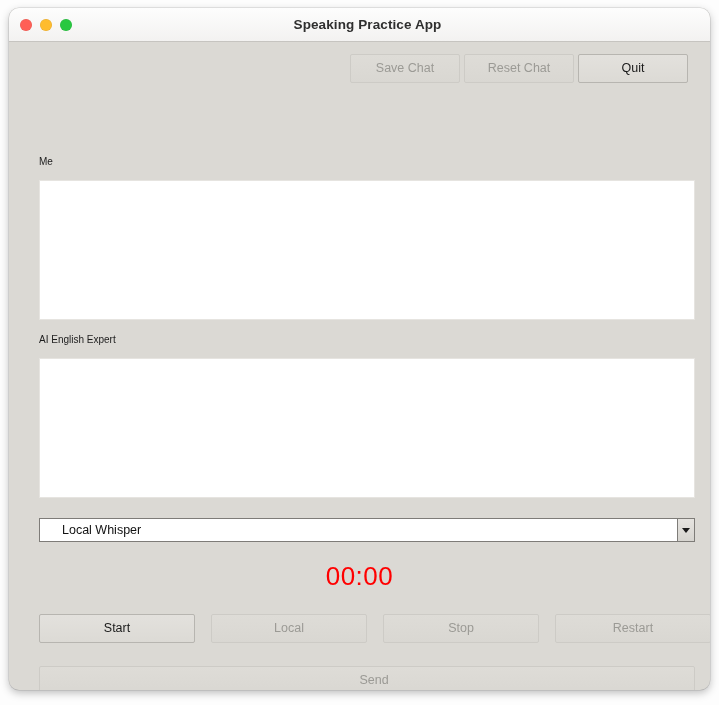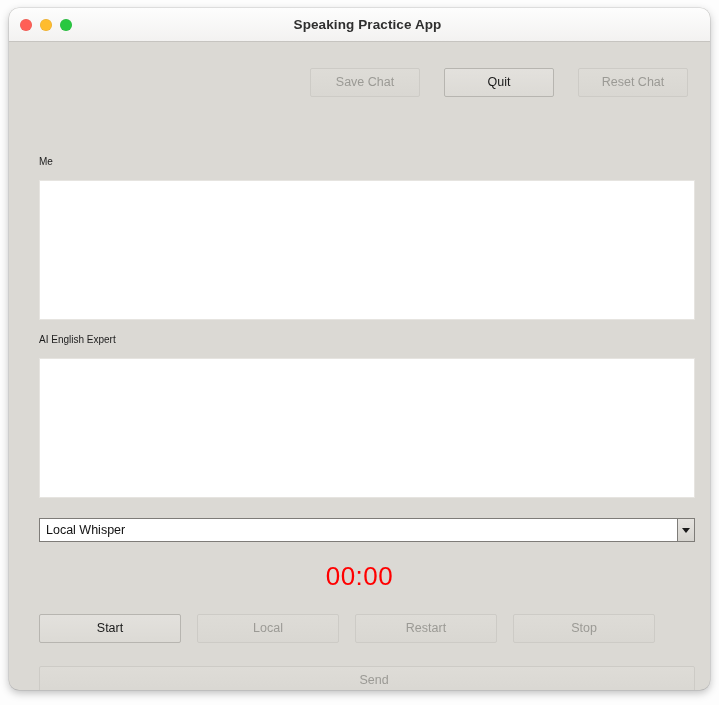--- a/index.html
+++ b/index.html
@@ -72,26 +72,26 @@
   .content {
     flex: 1 1 auto;
     position: relative;
     padding: 0;
   }
 
   
   .toprow {
     position: absolute;
     left: 0;
-    top: 26px;
+    top: 12px;
     width: 100%;
     display: flex;
     justify-content: flex-end;
     padding-right: 22px;
-    gap: 24px;
+    gap: 4px;
     box-sizing: border-box;
   }
 
   
   .btn {
     font-family: "Liberation Sans", sans-serif;
     font-size: 12.5px;
     background: linear-gradient(#e3e1dd, #dcdad5);
     border: 1px solid #b7b5b0;
     border-radius: 2px;
@@ -148,21 +148,21 @@
     display: flex;
     box-sizing: border-box;
   }
   .combo-field {
     flex: 1 1 auto;
     background: #ffffff;
     border: 1px solid #7e7c78;
     border-right: none;
     display: flex;
     align-items: center;
-    padding-left: 6px;
+    padding-left: 22px;
     font-size: 12.5px;
     color: #111;
     box-sizing: border-box;
   }
   .combo-arrow {
     flex: 0 0 18px;
     background: linear-gradient(#e6e4e0, #d6d4cf);
     border: 1px solid #7e7c78;
     display: flex;
     align-items: center;
@@ -188,21 +188,21 @@
     font-weight: normal;
     color: #ff0000;
     letter-spacing: 0.5px;
   }
 
   
   .transport {
     position: absolute;
     left: 30px;
     top: 572px;
-    width: 616px;
+    width: 672px;
     display: flex;
     gap: 16px;
     justify-content: flex-end;
   }
   .transport .btn {
     flex: 1 1 0;
     height: 29px;
   }
 
   
@@ -226,42 +226,42 @@
       <span class="light min"></span>
       <span class="light max"></span>
     </div>
     <div class="title-text">Speaking Practice App</div>
   </div>
 
   <div class="content">
 
     <div class="toprow">
       <div class="btn top disabled">Save Chat</div>
+      <div class="btn top disabled">Reset Chat</div>
       <div class="btn top">Quit</div>
-      <div class="btn top disabled">Reset Chat</div>
     </div>
 
     <div class="field-label" id="label-me">Me</div>
     <div class="textarea" id="textarea-me"></div>
 
     <div class="field-label" id="label-ai">AI English Expert</div>
     <div class="textarea" id="textarea-ai"></div>
 
     <div class="combo">
       <div class="combo-field">Local Whisper</div>
       <div class="combo-arrow">
         <span class="tri"></span>
       </div>
     </div>
 
     <div class="timer">00:00</div>
 
     <div class="transport">
       <div class="btn">Start</div>
       <div class="btn disabled">Local</div>
+      <div class="btn disabled">Stop</div>
       <div class="btn disabled">Restart</div>
-      <div class="btn disabled">Stop</div>
     </div>
 
     <div class="btn send disabled">Send</div>
 
   </div>
 </div>
 
 </body></html>

